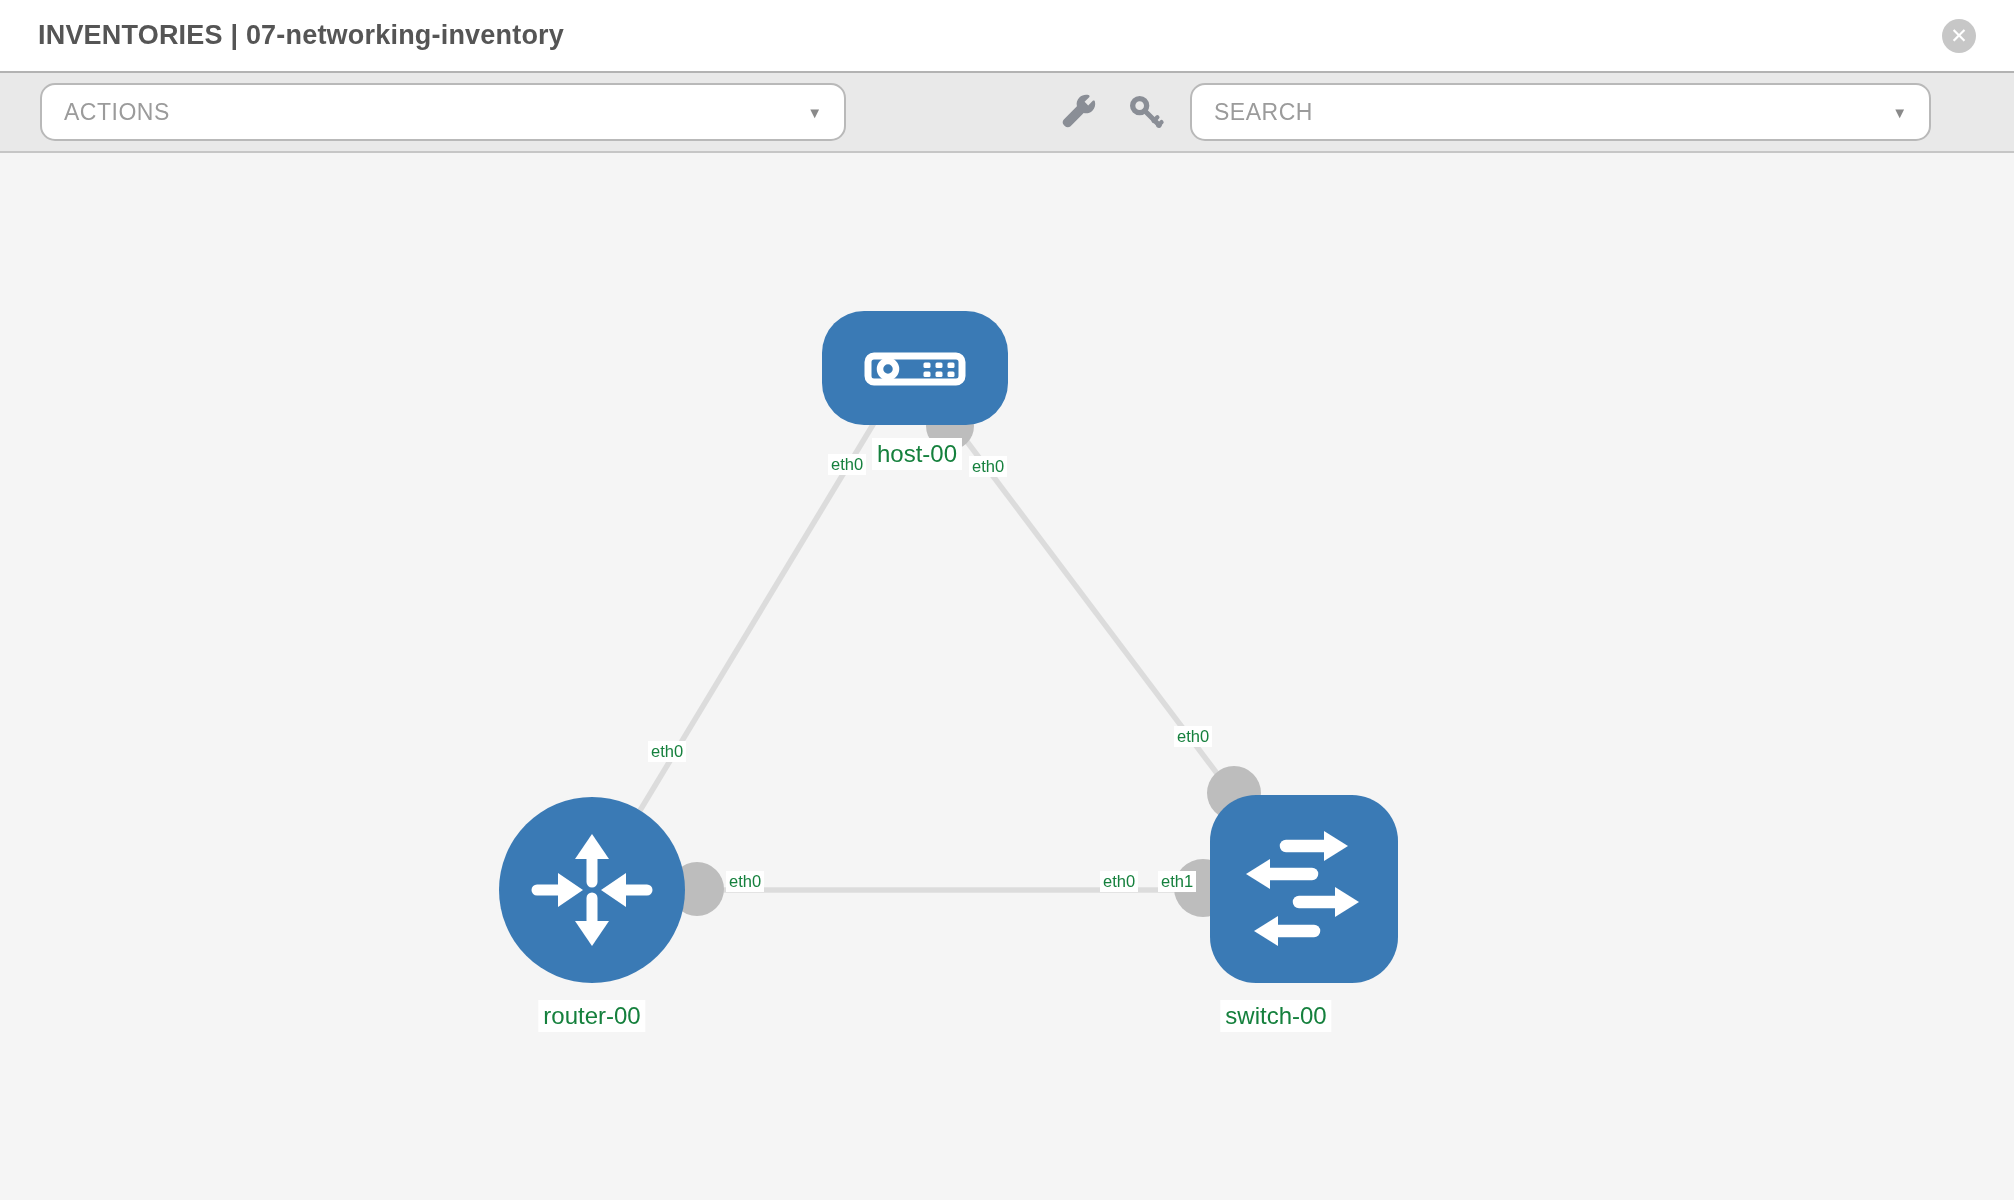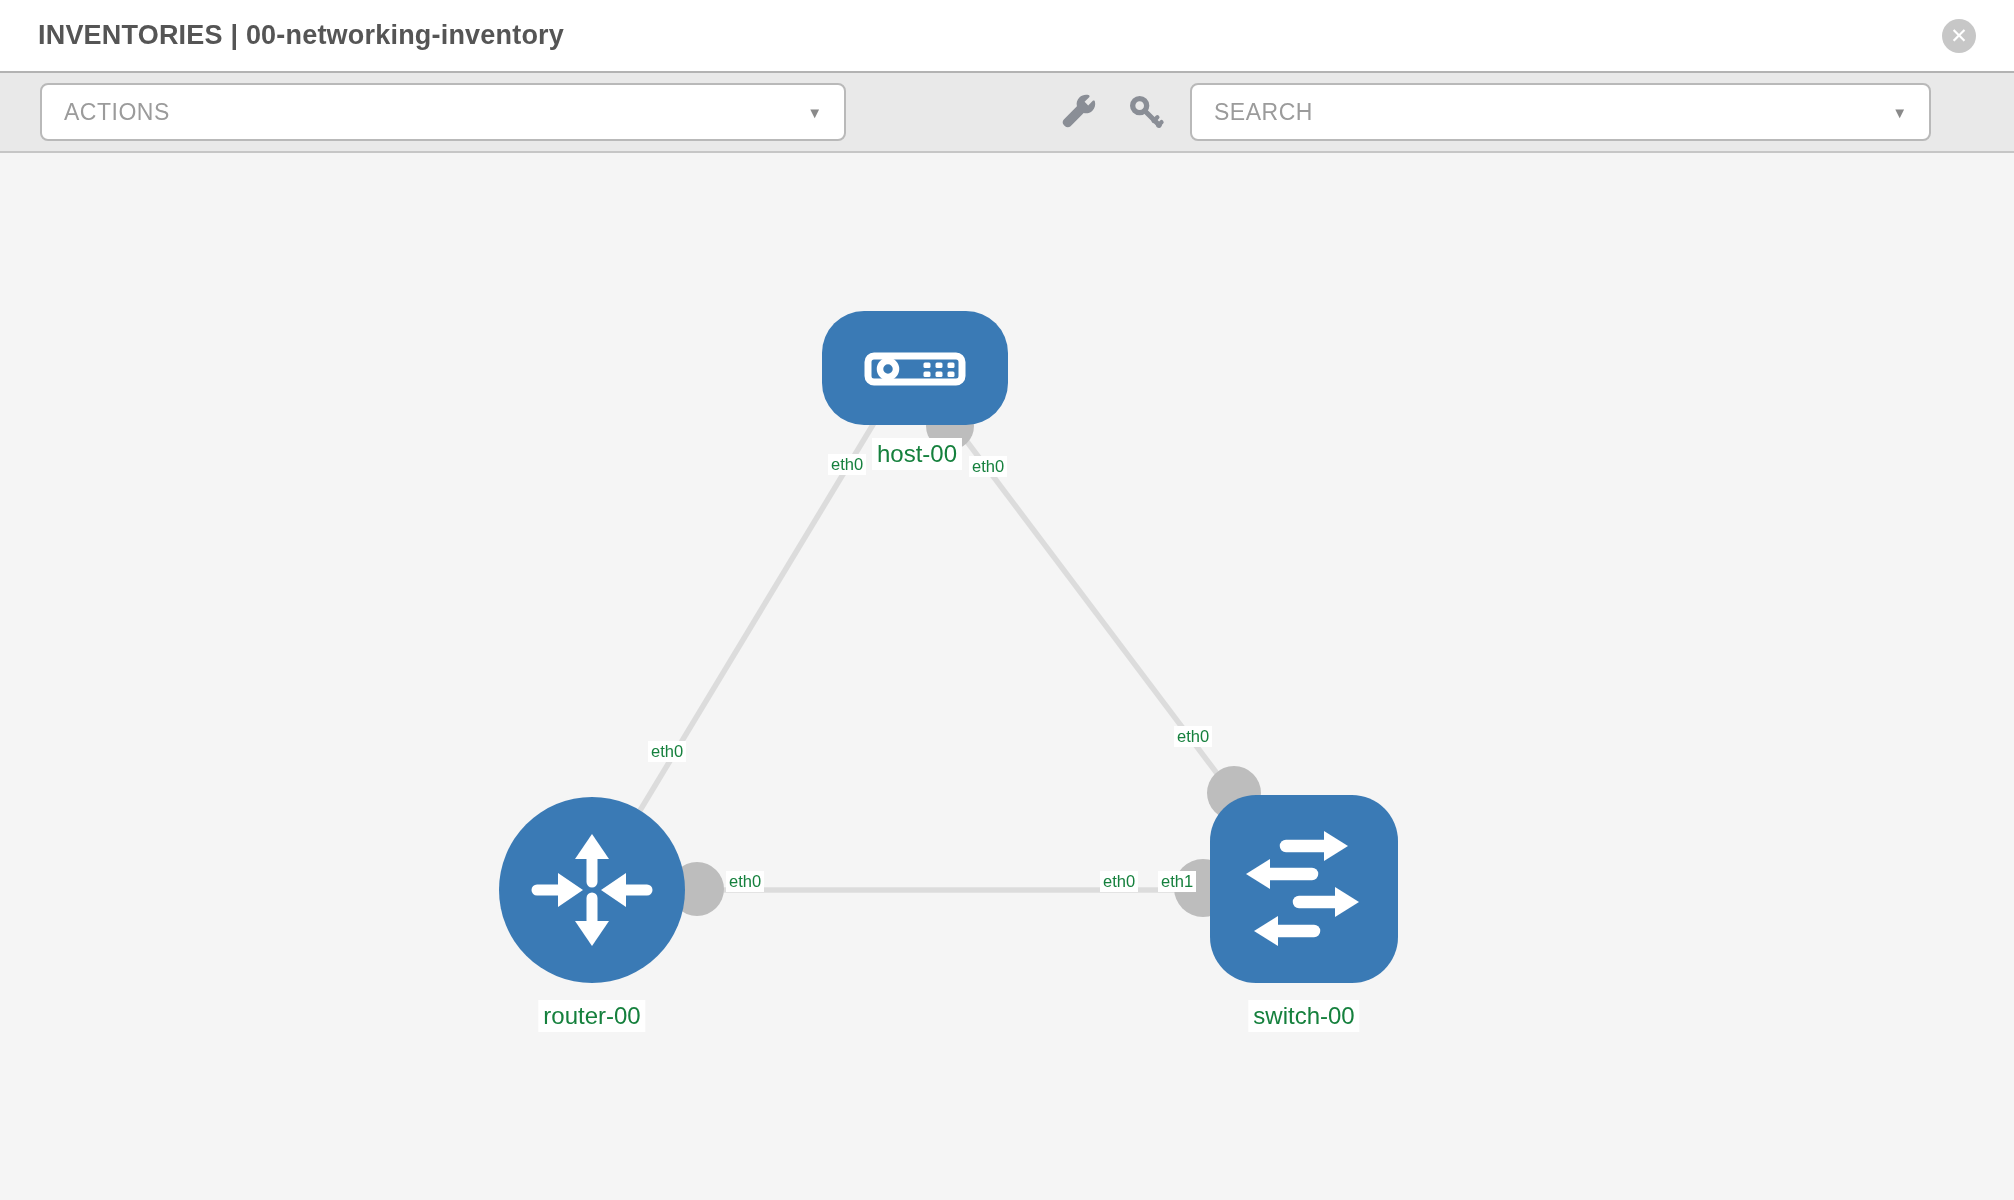--- a/index.html
+++ b/index.html
@@ -19,21 +19,21 @@
     width:34px;height:34px;border-radius:50%;background:#c7c7c7;
     color:#ffffff;font-size:21px;font-weight:bold;line-height:34px;
     text-align:center;cursor:pointer;user-select:none;
   }
   
   .toolbar{
     height:80px;background:#e9e9e9;border-bottom:2px solid #c6c6c6;
     display:flex;align-items:center;padding:0 0 0 40px;box-sizing:border-box;
   }
   .select-box{
-    height:58px;background:#ffffff;border:2px solid #b9b9b9;border-radius:8px;
+    height:58px;background:#ffffff;border:2px solid #b9b9b9;border-radius:15px;
     display:flex;align-items:center;padding:0 22px;box-sizing:border-box;
     cursor:pointer;
   }
   .select-box .lbl{font-size:23px;color:#9b9b9b;letter-spacing:.5px;}
   .select-box .caret{margin-left:auto;font-size:15px;color:#8a8a8a;}
   .select-actions{width:806px;}
   .select-search{width:741px;margin-left:24px;}
   .tool-icon{width:40px;height:40px;cursor:pointer;}
   .icon-wrench{margin-left:212px;}
   .icon-key{margin-left:28px;}
@@ -63,21 +63,21 @@
   }
   .zoom-handle{
     position:absolute;width:35px;height:35px;border-radius:50%;
     background:#3a7ab5;top:-9px;left:calc(64% - 17px);cursor:grab;
   }
 </style>
 </head>
 <body>
 
 <div class="header">
-  <div class="header-title">INVENTORIES | 00-networking-inventory</div>
+  <div class="header-title">INVENTORIES | 07-networking-inventory</div>
   <div class="close-btn">✕</div>
 </div>
 
 <div class="toolbar">
   <div class="select-box select-actions">
     <span class="lbl">ACTIONS</span>
     <span class="caret">▼</span>
   </div>
 
   <svg class="tool-icon icon-wrench" viewBox="0 0 24 24">
@@ -156,21 +156,21 @@
         <line x1="-5" y1="13" x2="33" y2="13"></line>
         <polygon points="55,13 31,-2 31,28" stroke="none"></polygon>
         <line x1="10" y1="42" x2="-28" y2="42"></line>
         <polygon points="-50,42 -26,27 -26,57" stroke="none"></polygon>
       </g>
     </g>
   </svg>
 
   <div class="node-label" style="left:917px;top:285px;">host-00</div>
   <div class="node-label" style="left:592px;top:847px;">router-00</div>
-  <div class="node-label" style="left:1304px;top:847px;">switch-00</div>
+  <div class="node-label" style="left:1276px;top:847px;">switch-00</div>
 
   <div class="if-label" style="left:828px;top:301px;">eth0</div>
   <div class="if-label" style="left:648px;top:588px;">eth0</div>
 
   <div class="if-label" style="left:969px;top:303px;">eth0</div>
   <div class="if-label" style="left:1174px;top:573px;">eth0</div>
 
   <div class="if-label" style="left:726px;top:718px;">eth0</div>
   <div class="if-label" style="left:1100px;top:718px;">eth0</div>
   <div class="if-label" style="left:1118px;top:718px;margin-left:40px;">eth1</div>

